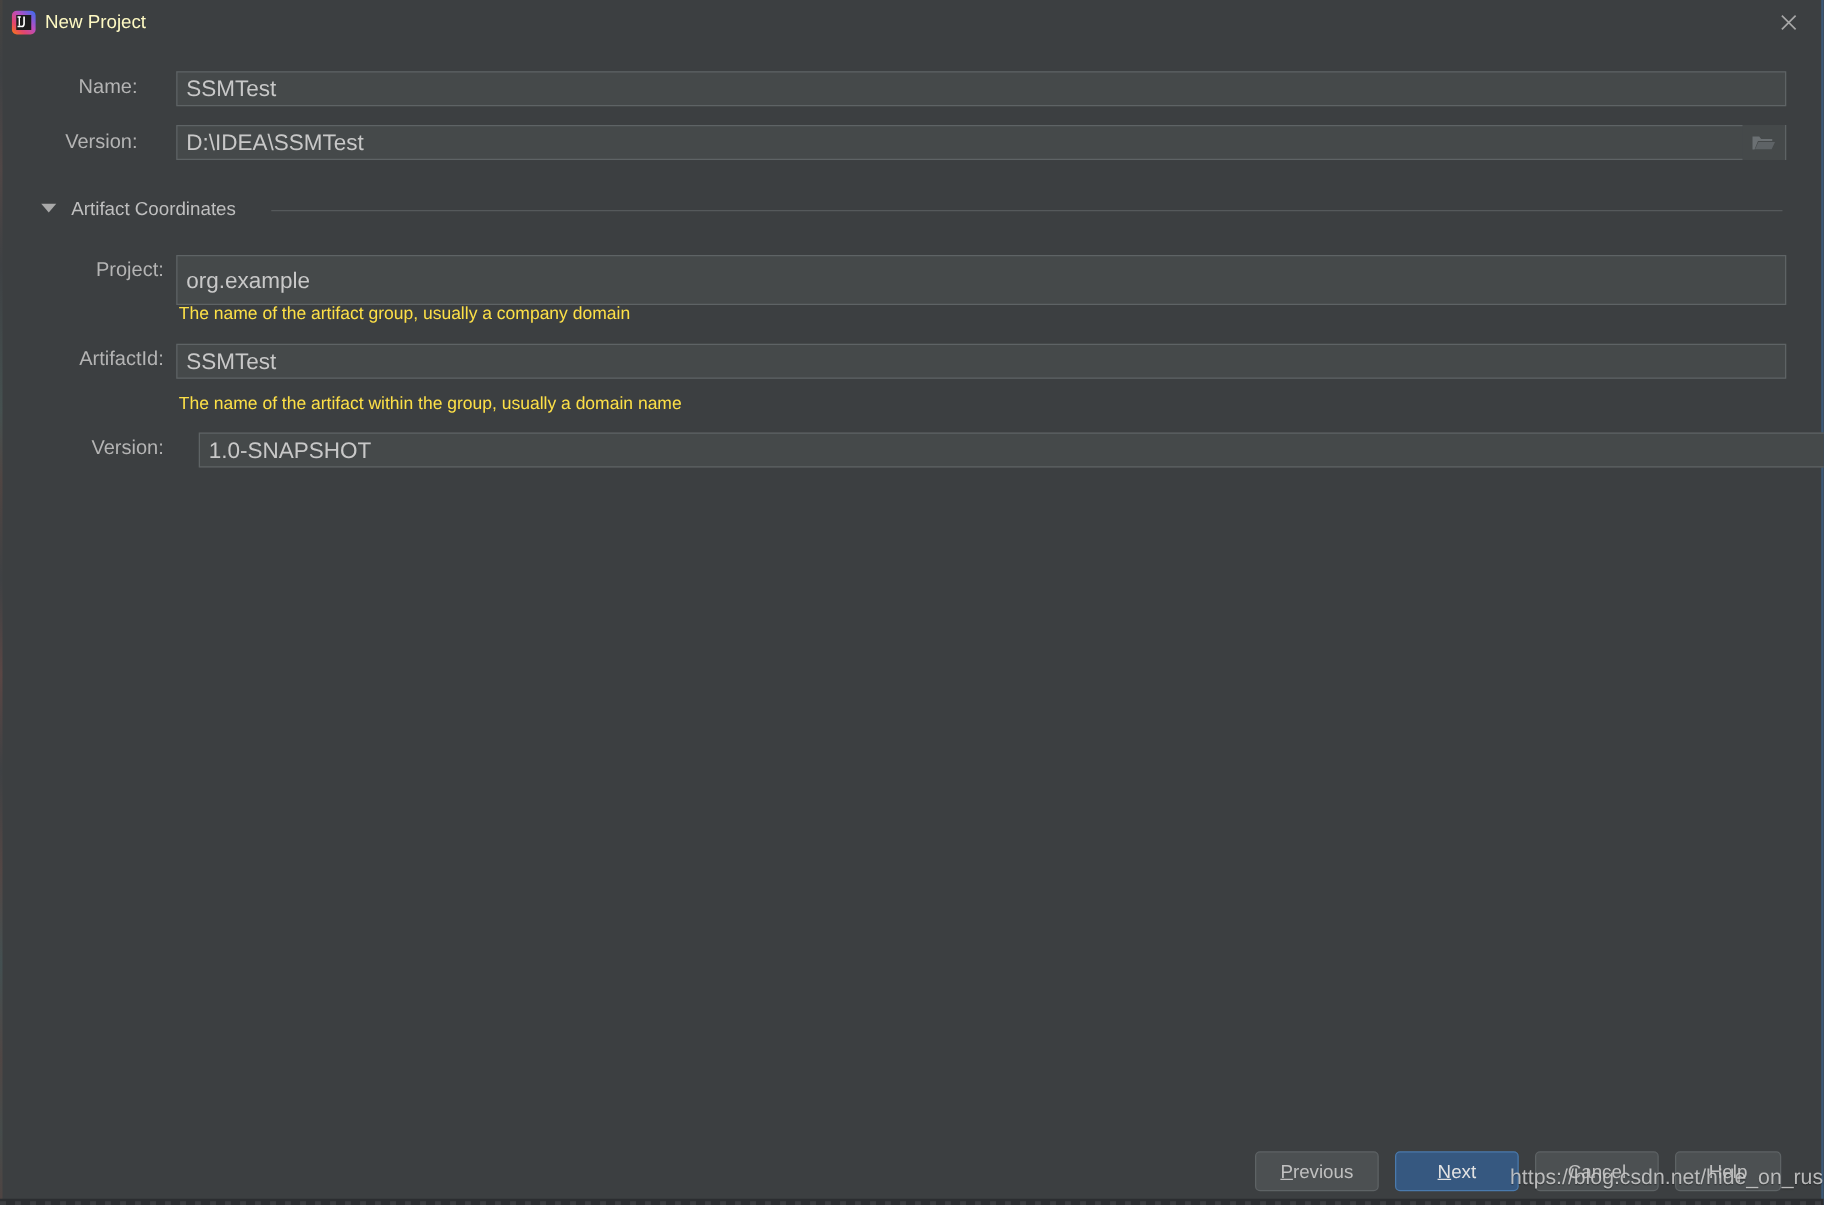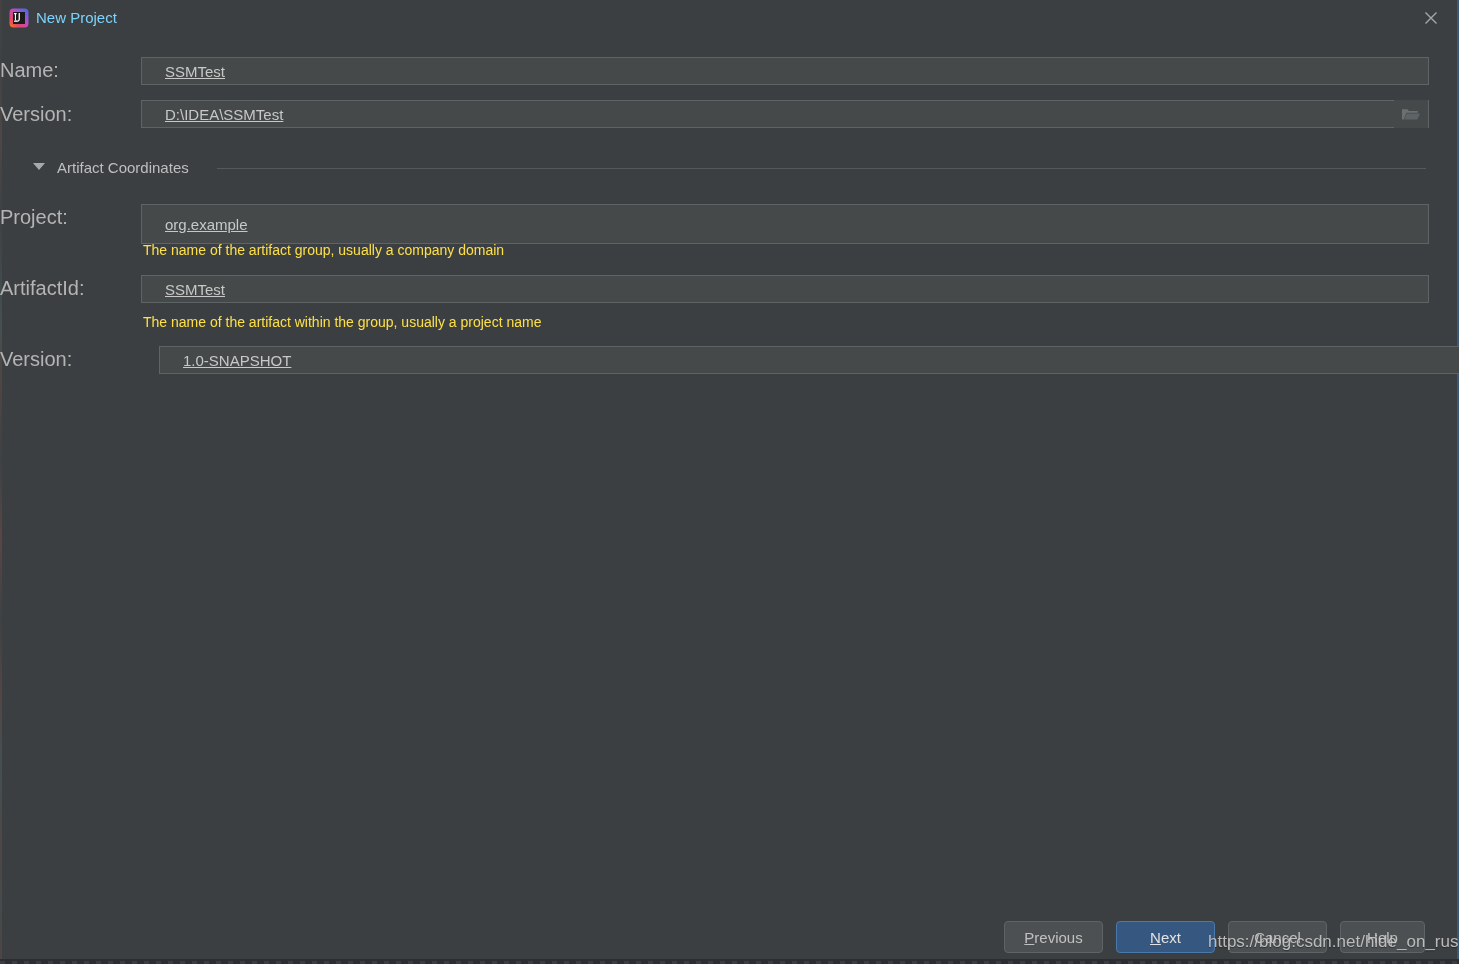--- a/index.html
+++ b/index.html
@@ -66,53 +66,53 @@
     left: 9px; top: 8px;
     width: 20px; height: 20px;
     border-radius: 4px;
     overflow: hidden;
   }
   .app-icon svg { display: block; }
   .title-text {
     position: absolute;
     left: 36px; top: 8px;
     font-size: 15px;
-    color: #7dd3fc;
+    color: #fef9c3;
     line-height: 20px;
     white-space: nowrap;
   }
   .close-btn {
     position: absolute;
     right: 10px; top: 3px;
     width: 36px; height: 30px;
     cursor: pointer;
   }
   .close-btn svg { position: absolute; left: 10px; top: 7px; }
 
   
   .field-label {
     position: absolute;
-    font-size: 20px;
+    font-size: 16px;
     color: #b4b4b4;
     line-height: 20px;
     white-space: nowrap;
+    text-align: right;
   }
   .text-input {
     position: absolute;
     box-sizing: border-box;
     background: #45494a;
     border: 1px solid #5e6365;
     color: #c8c8c8;
     font-family: "Liberation Sans", sans-serif;
-    font-size: 15px;
-    padding: 0 23px;
+    font-size: 18px;
+    padding: 0 7px;
     line-height: 26px;
     outline: none;
     border-radius: 0;
-    text-decoration: underline;
   }
   .text-input::placeholder { color: #7a7f82; }
 
   .browse-btn {
     position: absolute;
     box-sizing: border-box;
     width: 34px; height: 28px;
     background: #45494a;
     border: none;
     cursor: pointer;
@@ -256,21 +256,21 @@
 <div class="field-label" style="left:0px; top:207px; width:131px;">Project:</div>
 
 <input class="text-input" style="left: 141px; top: 204px; width: 1288px; height: 40px;" value="org.example">
 
 <div class="hint" style="left:143px; top:241px;">The name of the artifact group, usually a company domain</div>
 
 <div class="field-label" style="left:0px; top:278px; width:131px;">ArtifactId:</div>
 
 <input class="text-input" style="left: 141px; top: 275px; width: 1288px; height: 28px;" value="SSMTest">
 
-<div class="hint" style="left:143px; top:313px;">The name of the artifact within the group, usually a project name</div>
+<div class="hint" style="left:143px; top:313px;">The name of the artifact within the group, usually a domain name</div>
 
 <div class="field-label" style="left:0px; top:349px; width:131px;">Version:</div>
 
 <input class="text-input" style="left: 159px; top: 346px; width: 1404px; height: 28px;" value="1.0-SNAPSHOT">
 
 <button class="btn" style="left:1004px; top:921px; width:99px;">
   <span class="mnem">P</span>
     <span>revious</span>
 </button>
 

